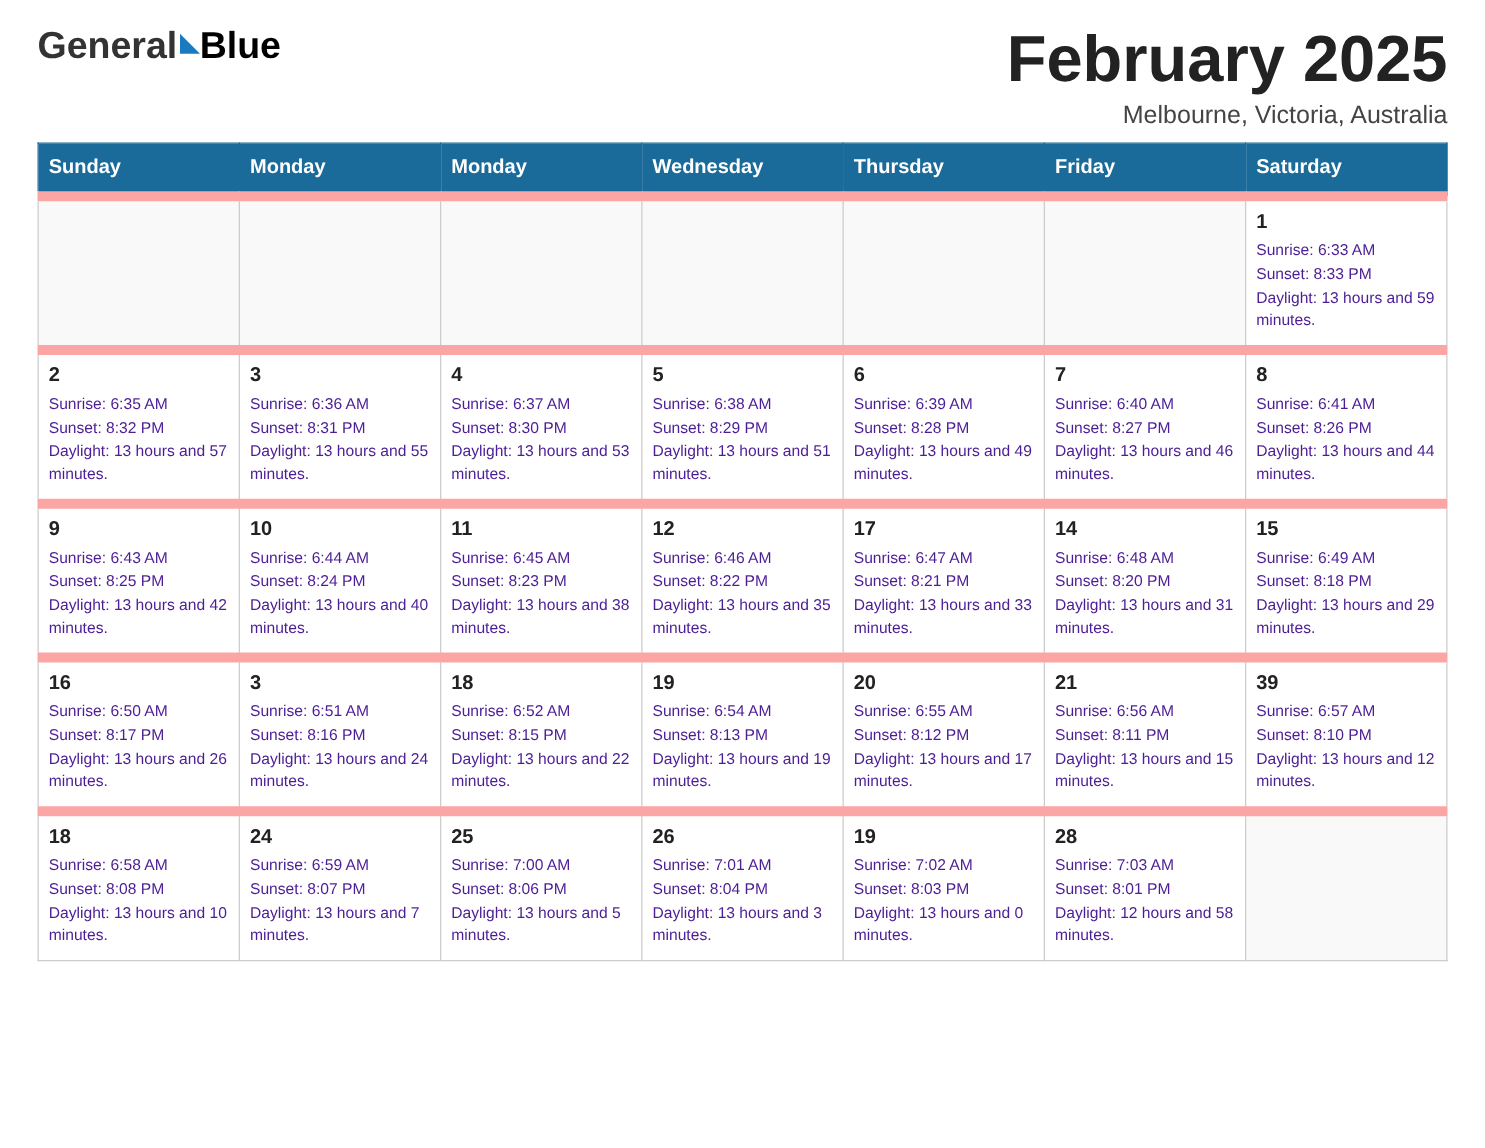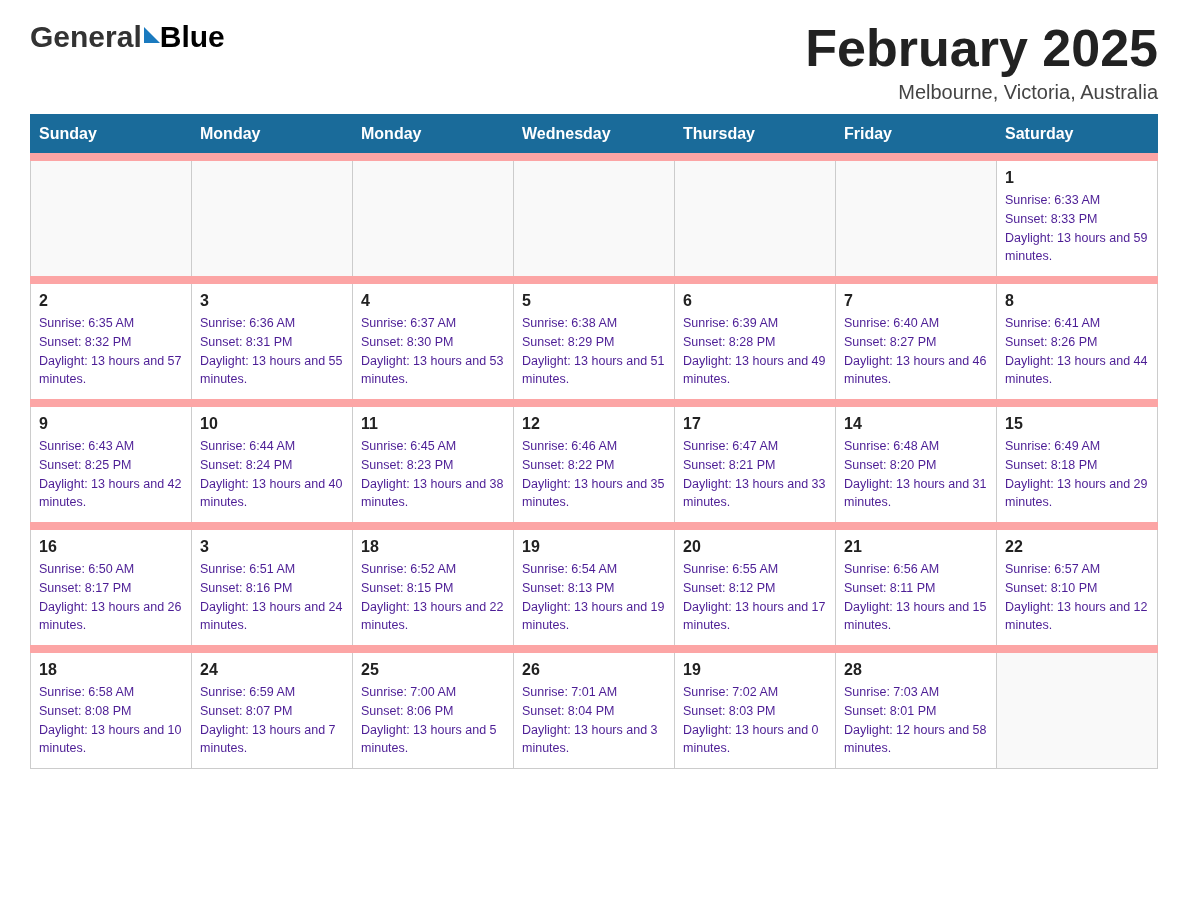--- a/index.html
+++ b/index.html
@@ -224,21 +224,21 @@
         </td>
         <td>
           <span class="day-number">20</span>
           <div class="day-info">Sunrise: 6:55 AM<br>Sunset: 8:12 PM<br>Daylight: 13 hours and 17 minutes.</div>
         </td>
         <td>
           <span class="day-number">21</span>
           <div class="day-info">Sunrise: 6:56 AM<br>Sunset: 8:11 PM<br>Daylight: 13 hours and 15 minutes.</div>
         </td>
         <td>
-          <span class="day-number">22</span>
+          <span class="day-number">39</span>
           <div class="day-info">Sunrise: 6:57 AM<br>Sunset: 8:10 PM<br>Daylight: 13 hours and 12 minutes.</div>
         </td>
       </tr>
       <tr>
         <td>
           <span class="day-number">18</span>
           <div class="day-info">Sunrise: 6:58 AM<br>Sunset: 8:08 PM<br>Daylight: 13 hours and 10 minutes.</div>
         </td>
         <td>
           <span class="day-number">24</span>

